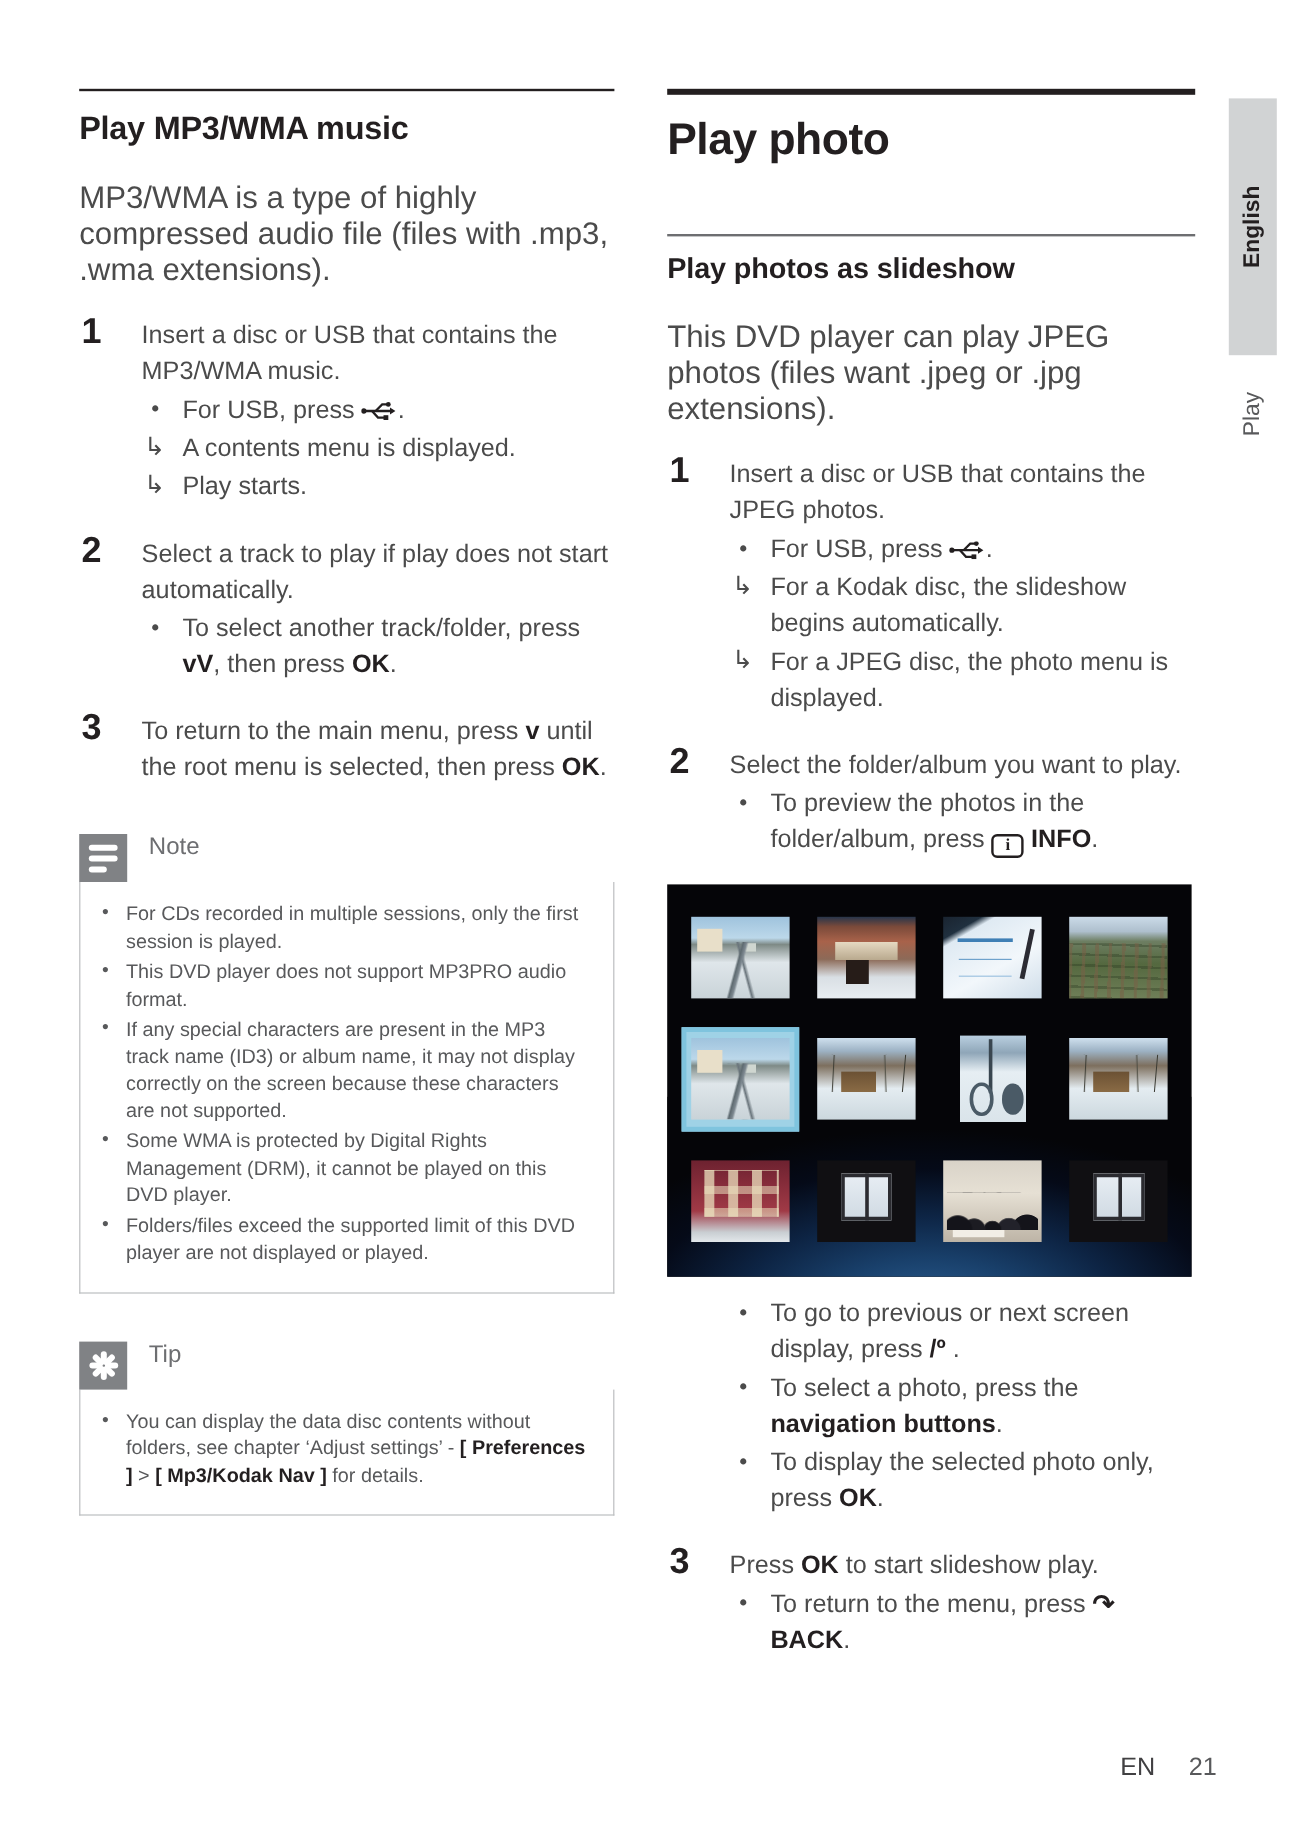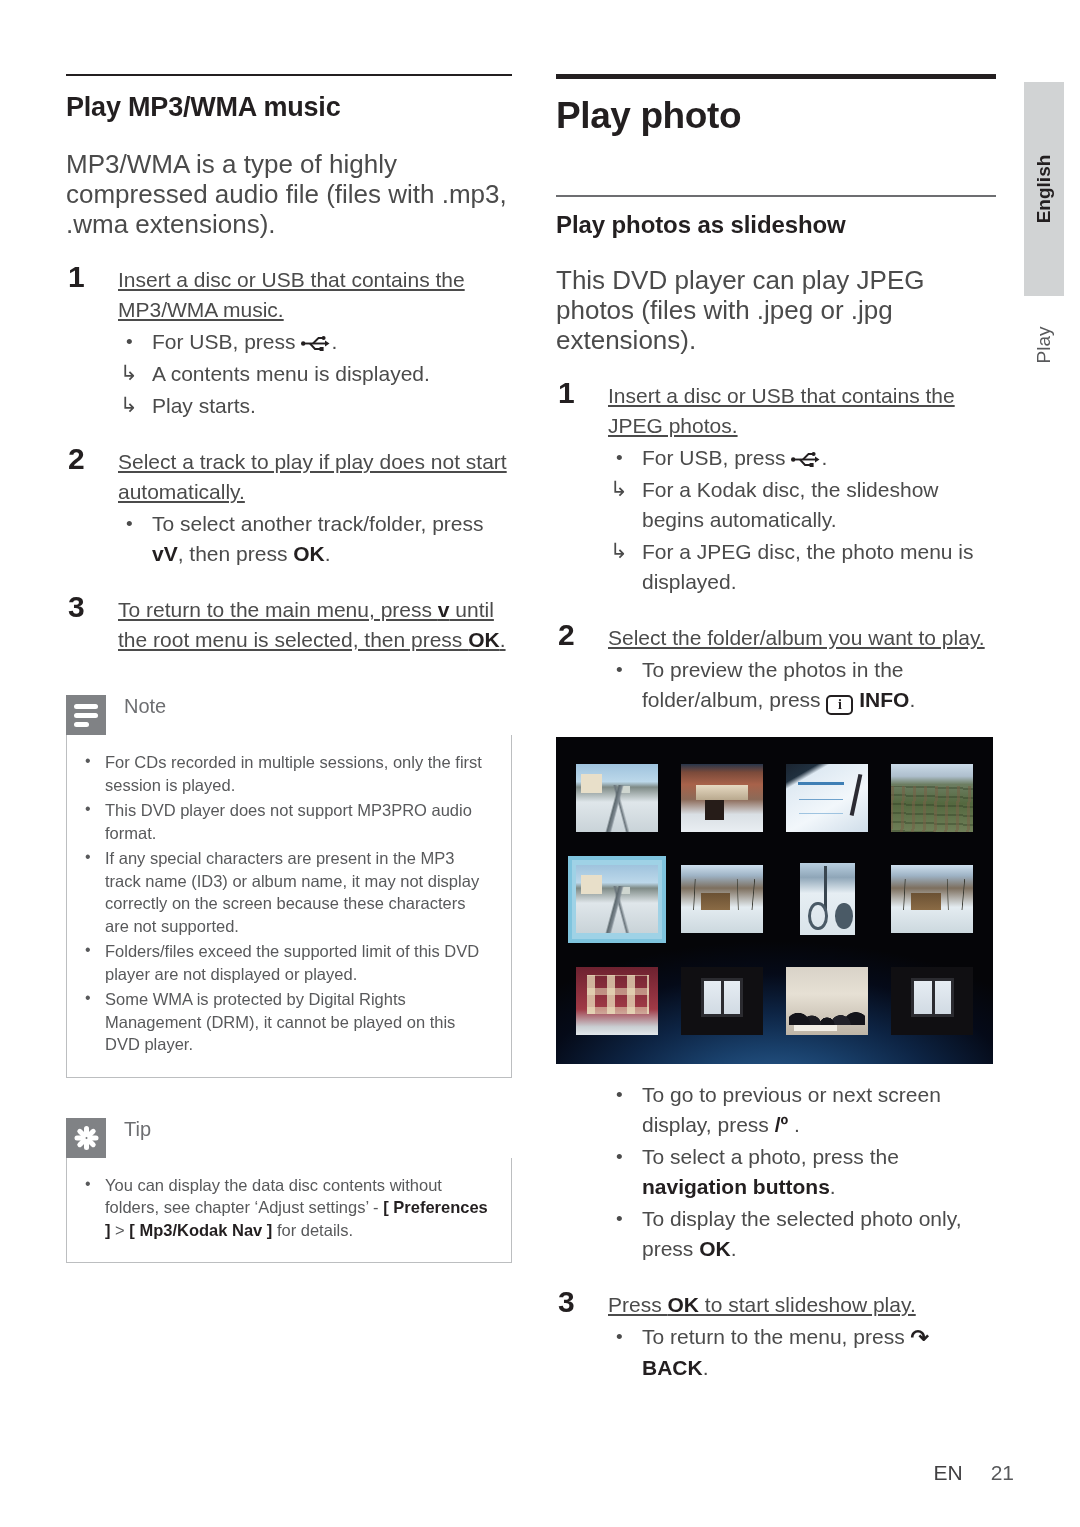--- a/index.html
+++ b/index.html
@@ -38,21 +38,21 @@
     font-size: 26px; line-height: 30px; color: #4b4b4b;
     margin: 26px 0 0 0; font-weight: 300;
   }
 
   
   .step { position: relative; margin-top: 26px; padding-left: 52px; }
   .step .num {
     position: absolute; left: 2px; top: -5px;
     font-size: 30px; font-weight: bold; color: #231f20;
   }
-  .step .txt { font-size: 21px; line-height: 30px; color: #4b4b4b; text-decoration: underline; }
+  .step .txt { font-size: 21px; line-height: 30px; color: #4b4b4b; }
 
   
   .sub-list { margin: 2px 0 0 0; padding: 0; list-style: none; }
   .sub-list li {
     position: relative; font-size: 21px; line-height: 30px;
     color: #4b4b4b; padding-left: 40px; margin-top: 2px;
   }
   .sub-list li.bul::before {
     content: "\2022"; position: absolute; left: 14px; top: 0;
     font-size: 19px; color: #4b4b4b;
@@ -356,22 +356,22 @@
               <i></i>
           </div>
         </div>
         <div class="tab-label">Note</div>
       </div>
       <div class="box">
         <ul>
           <li>For CDs recorded in multiple sessions, only the first session is played.</li>
           <li>This DVD player does not support MP3PRO audio format.</li>
           <li>If any special characters are present in the MP3 track name (ID3) or album name, it may not display correctly on the screen because these characters are not supported.</li>
+          <li>Some WMA is protected by Digital Rights Management (DRM), it cannot be played on this DVD player.</li>
           <li>Folders/files exceed the supported limit of this DVD player are not displayed or played.</li>
-          <li>Some WMA is protected by Digital Rights Management (DRM), it cannot be played on this DVD player.</li>
         </ul>
       </div>
     </div>
 
     <div class="callout">
       <div class="tab">
         <div class="badge">
           <div class="tip-star">
             <i style="transform:rotate(0deg)"></i>
               <i style="transform:rotate(45deg)"></i>
@@ -397,21 +397,21 @@
 
     <div class="rule-thick"></div>
 
     <h1 class="big">Play photo</h1>
 
     <div style="height:58px"></div>
     <div class="rule-mid"></div>
 
     <h2 class="sub">Play photos as slideshow</h2>
 
-    <p class="body">This DVD player can play JPEG photos (files with .jpeg or .jpg extensions).</p>
+    <p class="body">This DVD player can play JPEG photos (files want .jpeg or .jpg extensions).</p>
 
     <div class="step">
       <div class="num">1</div>
       <div class="txt">Insert a disc or USB that contains the JPEG photos.</div>
       <ul class="sub-list">
         <li class="bul"><span>For USB, press </span><span class="usb-ico">
              <svg viewBox="0 0 30 15" width="30" height="15">
                <path d="M1.5 7.5 L26 7.5" stroke="#231f20" stroke-width="1.9" fill="none"></path>
                <circle cx="2.2" cy="7.5" r="2.2" fill="#231f20"></circle>
                <path d="M12 7.5 L17.5 2 L22 2" stroke="#231f20" stroke-width="1.9" fill="none"></path>

